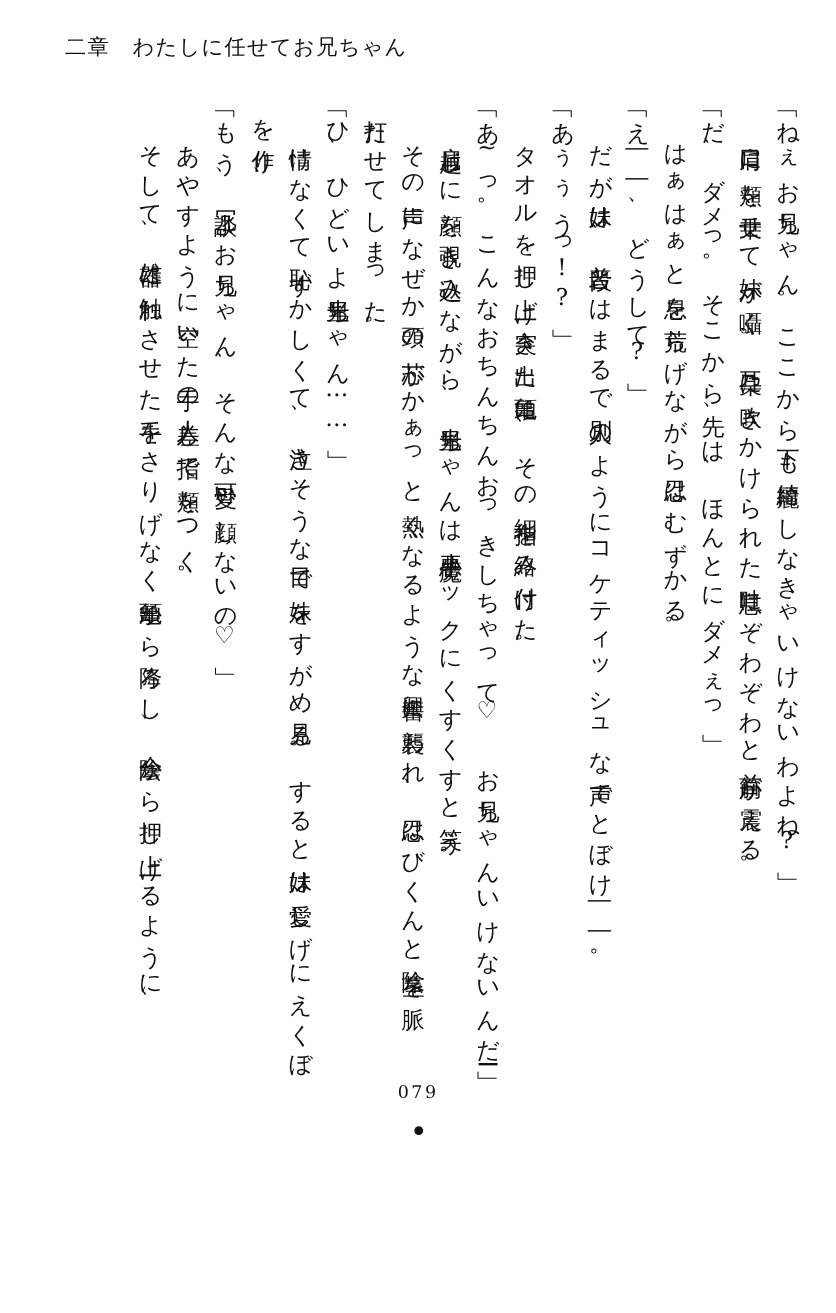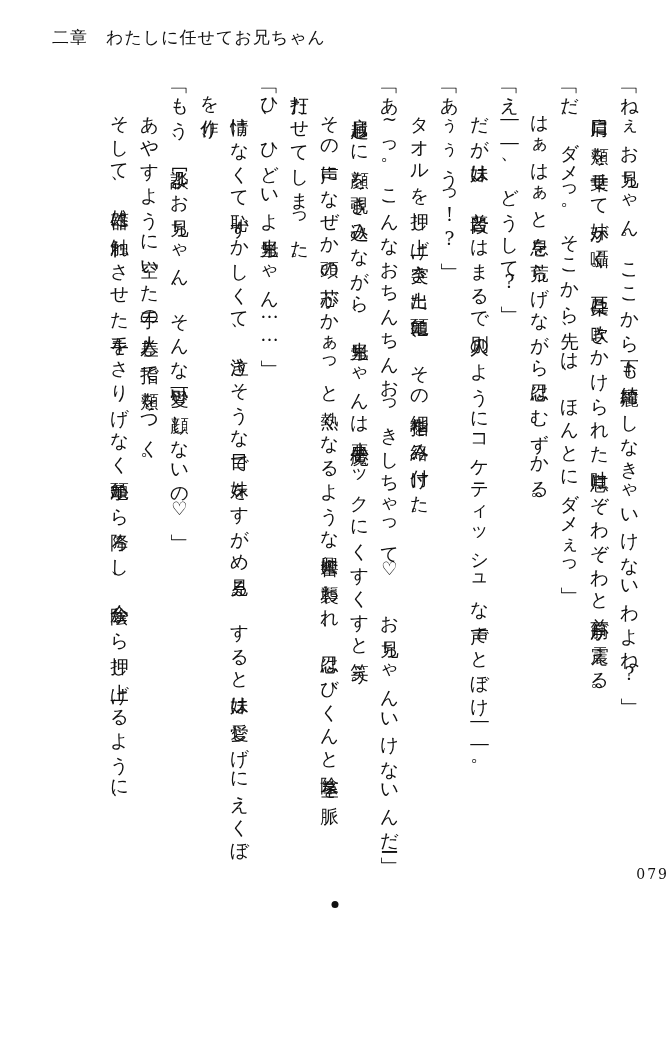--- a/index.html
+++ b/index.html
@@ -65,21 +65,21 @@
     color: #111;
     font-family: "DejaVu Serif", serif;
   }
   
 
   #page-number {
     position: absolute;
     left: 0;
     right: 0;
     bottom: 34px;
-    text-align: right;
+    text-align: center;
     font-size: 14px;
     letter-spacing: 2px;
     color: #111;
   }
 
   #bottom-dot {
     position: absolute;
     left: 50%;
     bottom: 8px;
     transform: translateX(-50%);

